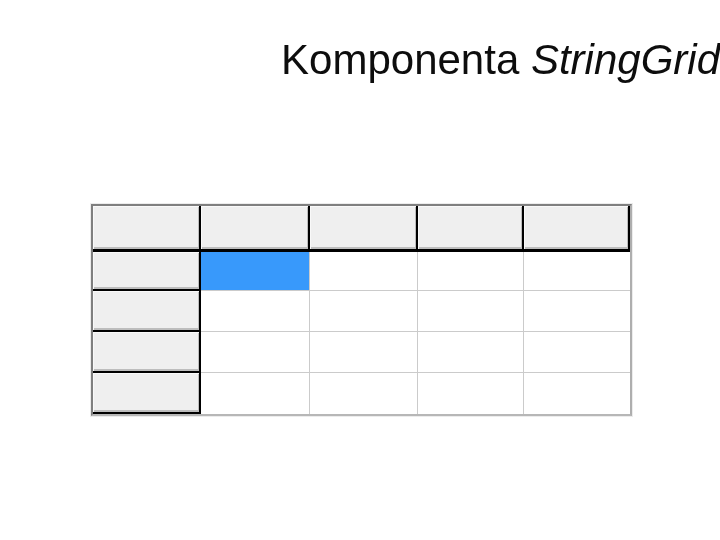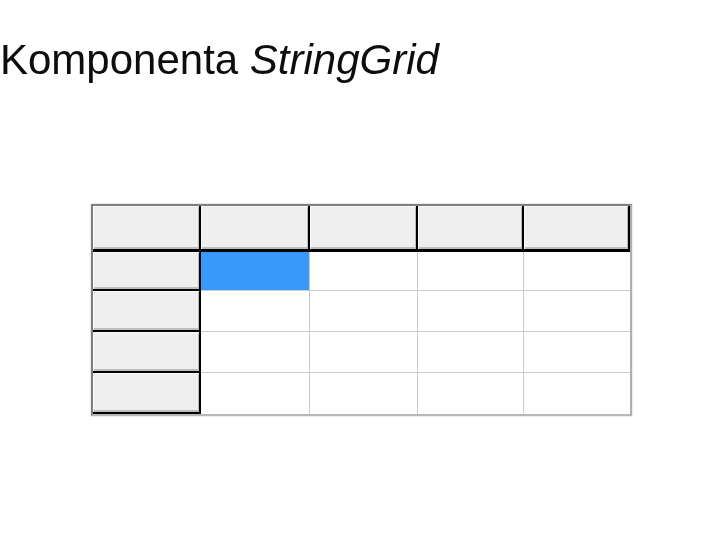--- a/index.html
+++ b/index.html
@@ -16,21 +16,21 @@
     width: 720px;
     height: 540px;
     background: #ffffff;
   }
   .title {
     position: absolute;
     top: 36px;
     left: 0;
     width: 100%;
     margin: 0;
-    text-align: left;
+    text-align: right;
     font-size: 42px;
     font-weight: 400;
     color: #0d0d0d;
     letter-spacing: 0px;
     line-height: 1.15;
   }
   .title em {
     font-style: italic;
   }
   

